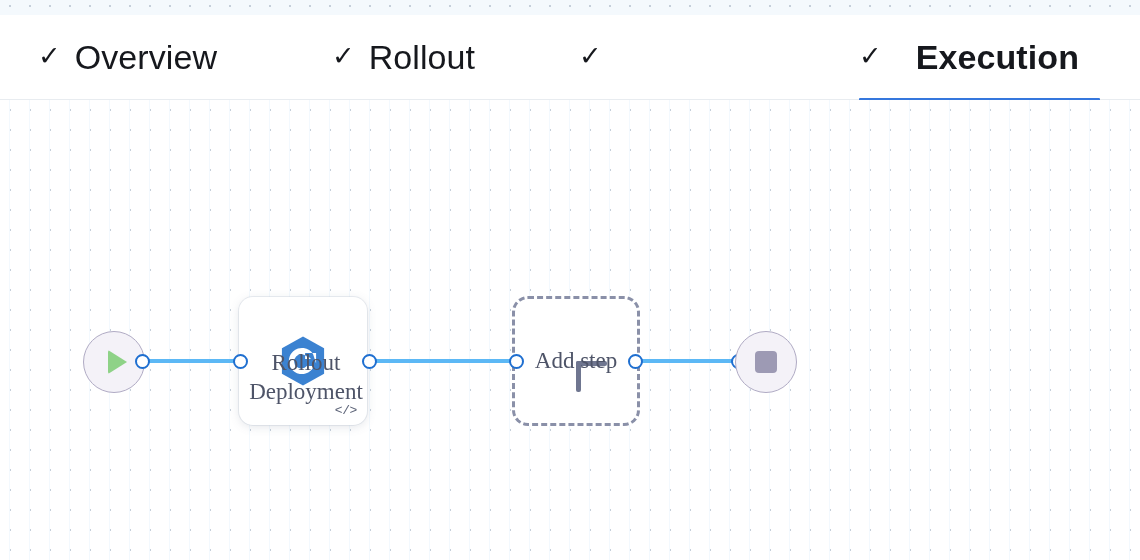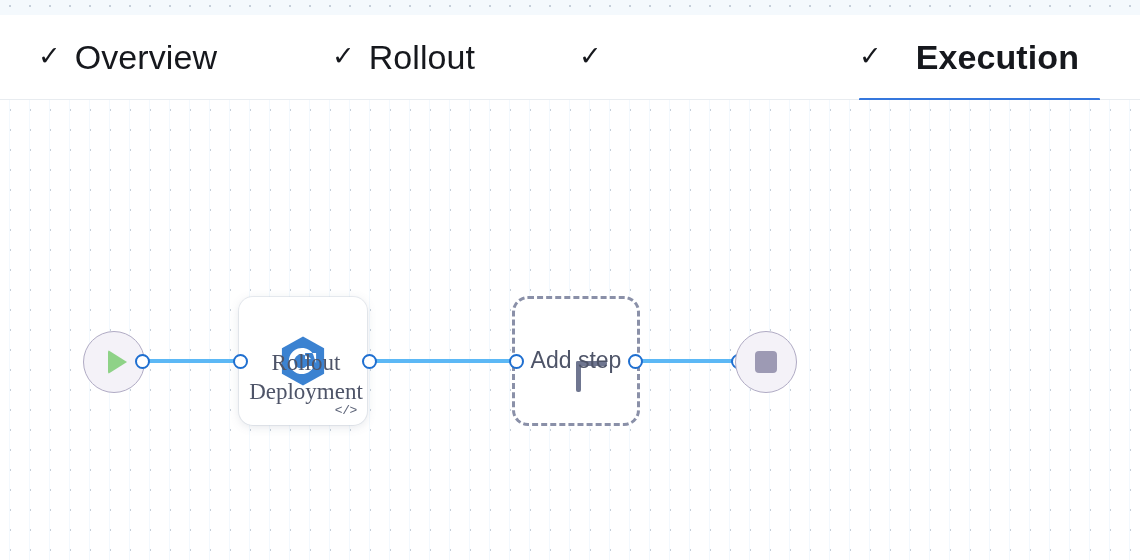--- a/index.html
+++ b/index.html
@@ -193,21 +193,21 @@
 
   .node-caption {
     position: absolute;
     text-align: center;
     font-size: 23px;
     color: #4e5468;
     line-height: 1.28;
     white-space: pre-line;
   }
   #caption-step { left: 196px; top: 248px; width: 220px; font-family: Liberation Serif, serif; }
-  #caption-add  { left: 476px; top: 246px; width: 200px; }
+  #caption-add  { left: 476px; top: 246px; width: 200px; font-family: Liberation Serif, serif; }
 
   
   .add-card {
     position: absolute;
     left: 512px; top: 196px;
     width: 128px; height: 130px;
     background: #ffffff;
     border: 3px dashed #8a90a8;
     border-radius: 16px;
     display: flex;

